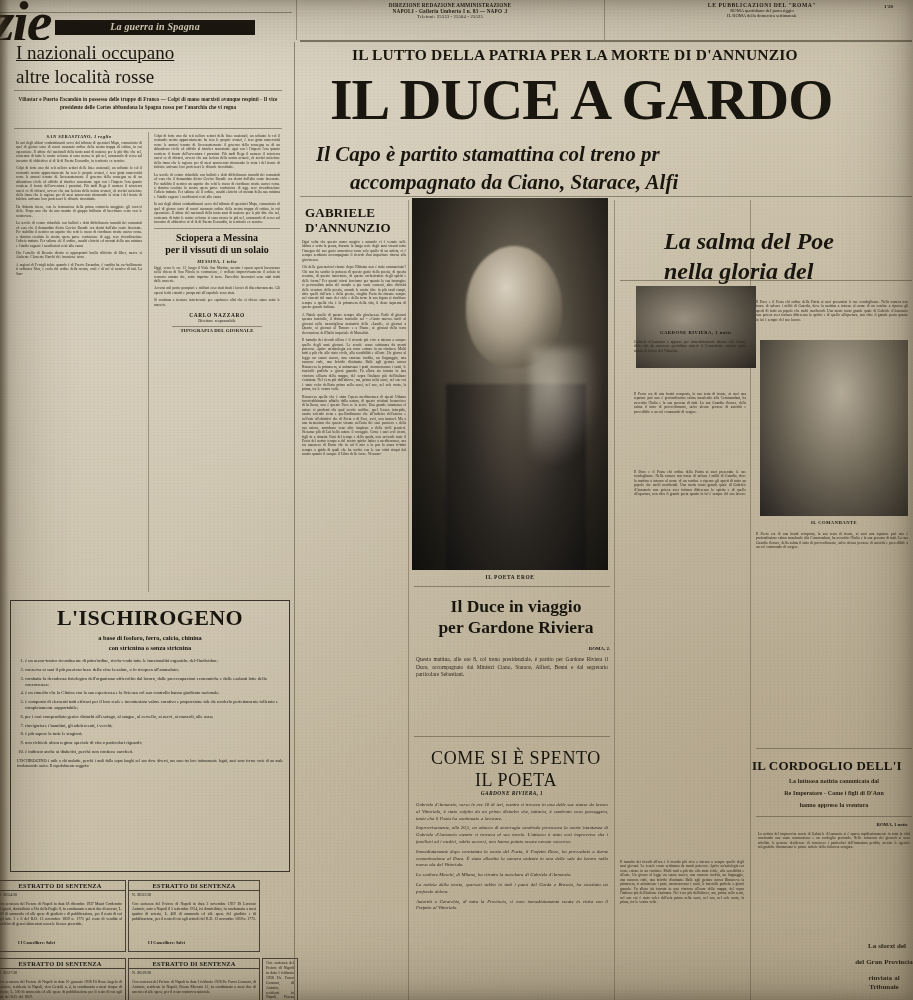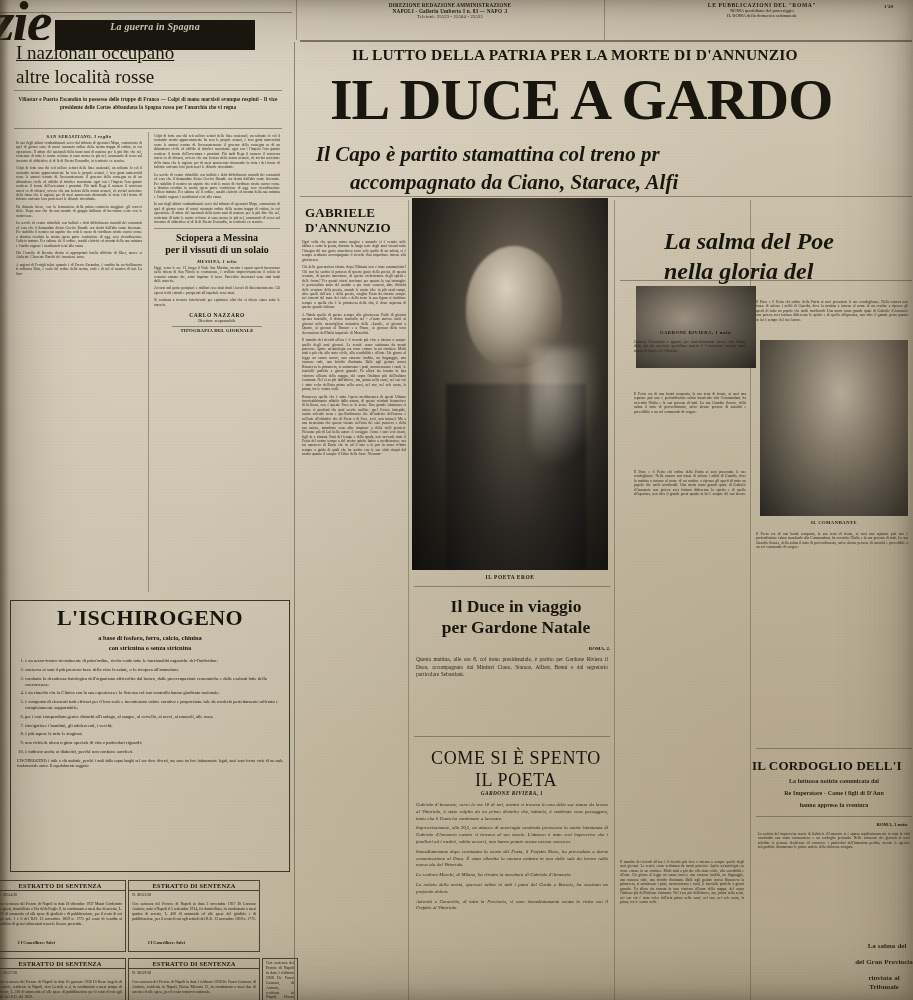--- a/index.html
+++ b/index.html
@@ -65,21 +65,21 @@
     position:absolute; left:316px; top:142px; width:600px;
     font-size:21px; font-weight:700; font-style:italic; white-space:nowrap;
   }
   #sub2 {
     position:absolute; left:350px; top:170px; width:580px;
     font-size:21px; font-weight:700; font-style:italic; white-space:nowrap;
   }
 
   
   #spagna-hd {
-    position:absolute; left:55px; top:20px; width:200px; height:30px;
+    position:absolute; left:55px; top:20px; width:200px; height:15px;
     background:#17140e; color:#ded5c1; font-weight:700; font-style:italic;
     font-size:10px; text-align:center; line-height:14px; letter-spacing:.2px;
   }
   #spagna-t1 { position:absolute; left:16px; top:42px; width:262px;
     font-size:19px; font-weight:400; letter-spacing:0px;text-decoration:underline; }
   #spagna-t2 { position:absolute; left:16px; top:66px; width:262px;
     font-size:19px; }
   #spagna-lead { position:absolute; left:14px; top:96px; width:268px; font-size:5.2px;
     line-height:1.45; font-weight:700; text-align:center; }
 
@@ -305,21 +305,21 @@
     <div class="micro tiny" style="margin-top:3px;">Rinasceva quella che è stata l'opera mediterranea di questi Urbano furoricabbimanto sditalio dalla natura, di questo cristiani bonaccisco di bellezza, non è questo Fuco se la aceto. Una grande istantanea ci unisce si prodomi che qual servite molline, quel l'essere intrepido, cantia volendo terna e quell'ardimento che all'indietro dell'azione e nell'arte all'obiettivi che di Poeta o di Eroe, avvi, non immerl. Ma a una trentesima che questo vissuto nell'aria dei suoi pensiero e della sua azione, ammbono sono altre inspirare a della virili pensieri. Nessuno più di Lui bella autore il coraggio. Come i suoi eroi eterni, figli fu a rimasta l'inni del tempo e della spada, non sa-rende state il Poeta del nostro tempo a del nostro spirito latino a mediterraneo, ma sia nanacero di Dante che fu ad il mio a la pur la scura ri-fatto sempre a guida di quali che ha scritto con le sue virtù cinqui dal nostro quanto il sempre il Libro delle forze. Nessuno-</div>
   </div>
 
   <div class="vrule" style="left:408px; top:200px; height:800px;"></div>
   <div class="vrule" style="left:614px; top:200px; height:800px;"></div>
   <div class="vrule" style="left:750px; top:200px; height:800px;"></div>
 
   <div class="hrule" style="left:414px; top:586px; width:196px;"></div>
   <div id="viaggio">
     <span>Il Duce in viaggio</span><br>
-    <span>per Gardone Natale</span>
+    <span>per Gardone Riviera</span>
   </div>
   <div class="dateline" style="position:absolute; left:414px; top:646px; width:196px;">ROMA, 2.</div>
   <div class="micro" style="position:absolute; left:416px; top:656px; width:192px; font-size:5.4px; line-height:1.4;">Questa mattina, alle ore 8, col treno presidenziale, è partito per Gardone Riviera il Duce, accompagnato dai Ministri Ciano, Starace, Alfieri, Benni e dal segretario particolare Sebastiani.</div>
   <div class="hrule" style="left:414px; top:736px; width:196px;"></div>
 
   <div id="come">
     <span>COME SI È SPENTO</span><br>
     <span>IL POETA</span>
   </div>
   <div class="byline" style="position:absolute; left:414px; top:790px; width:196px;">GARDONE RIVIERA, 1</div>
@@ -349,21 +349,21 @@
 
   <div class="hrule" style="left:756px; top:748px; width:156px;"></div>
   <div id="cordoglio">IL CORDOGLIO DELL'I</div>
   <div class="micro" style="position:absolute; left:756px; top:778px; width:156px; font-size:6px; font-weight:700; text-align:center;">La luttuosa notizia comunicata dal</div>
   <div class="micro" style="position:absolute; left:756px; top:790px; width:156px; font-size:6px; font-weight:700; text-align:center;">Re Imperatore - Come i figli di D'Ann</div>
   <div class="micro" style="position:absolute; left:756px; top:802px; width:156px; font-size:6px; font-weight:700; text-align:center;">hanno appreso la sventura</div>
   <div class="hrule" style="left:756px; top:816px; width:156px;"></div>
   <div class="dateline" style="position:absolute; left:800px; top:822px; width:108px;">ROMA, 1 notte</div>
   <div class="micro tiny" style="position:absolute; left:758px; top:832px; width:152px;">La notizia del improvvisa morte di Gabriele d'Annunzio si è sparsa rapidissimamente in tutta la città suscitando una vasta commozione e un cordoglio profondo. Nelle redazioni dei giornali si sono affollate le persone desiderose di conoscere i particolari dell'immatura perdita, mentre le agenzie telegrafiche diramavano le prime notizie della dolorosa sciagura.</div>
 
-  <div class="micro" style="position:absolute; left:860px; top:942px; width:54px; font-size:7px; font-weight:700; text-align:center;">La salma del</div>
+  <div class="micro" style="position:absolute; left:860px; top:942px; width:54px; font-size:7px; font-weight:700; text-align:center;">La sforzi del</div>
   <div class="micro" style="position:absolute; left:854px; top:958px; width:60px; font-size:7px; font-weight:700; text-align:center;">del Gran Provincia</div>
   <div class="micro" style="position:absolute; left:854px; top:974px; width:60px; font-size:7px; font-weight:700; text-align:center;">rinviata al Tribunale</div>
 
   <div class="micro tiny" style="position:absolute; left:620px; top:860px; width:124px;">Il tumulto dei ricordi all'ora è il ricordo più vivo a intenso a sempre quello degli anni giovani. Le scuole erano settimana da monti poteroso. Aprire un'antologia era come entrare in un cimitero. Molti tutti a più che allo stato civile, alla sensibilità e all'arte. Un giorno al leggo un suono nuovo, una canzone inedita, un linguaggio, una canzone rude, una brivido d'animata. Balle agli gesture nuova Rinasceva la primavera, si animavano i prati, mormoravano i canti, le fanciulle pudiche a giorni gnando. Fu allora sia tornata in una vinctora all'aura della mappa, del sopra l'italiano più dell'italiano s'animata. Nel s'era più dall'altrove, ma, prima nella sensi, nel suo cui è stato voler dell'aria prima nella sensi, nel suo, nel sole ruota, la prima, tra le vostra voile.</div>
 
 </div>
 
 <div id="edge-l"></div>
 <div id="vig"></div>
 

